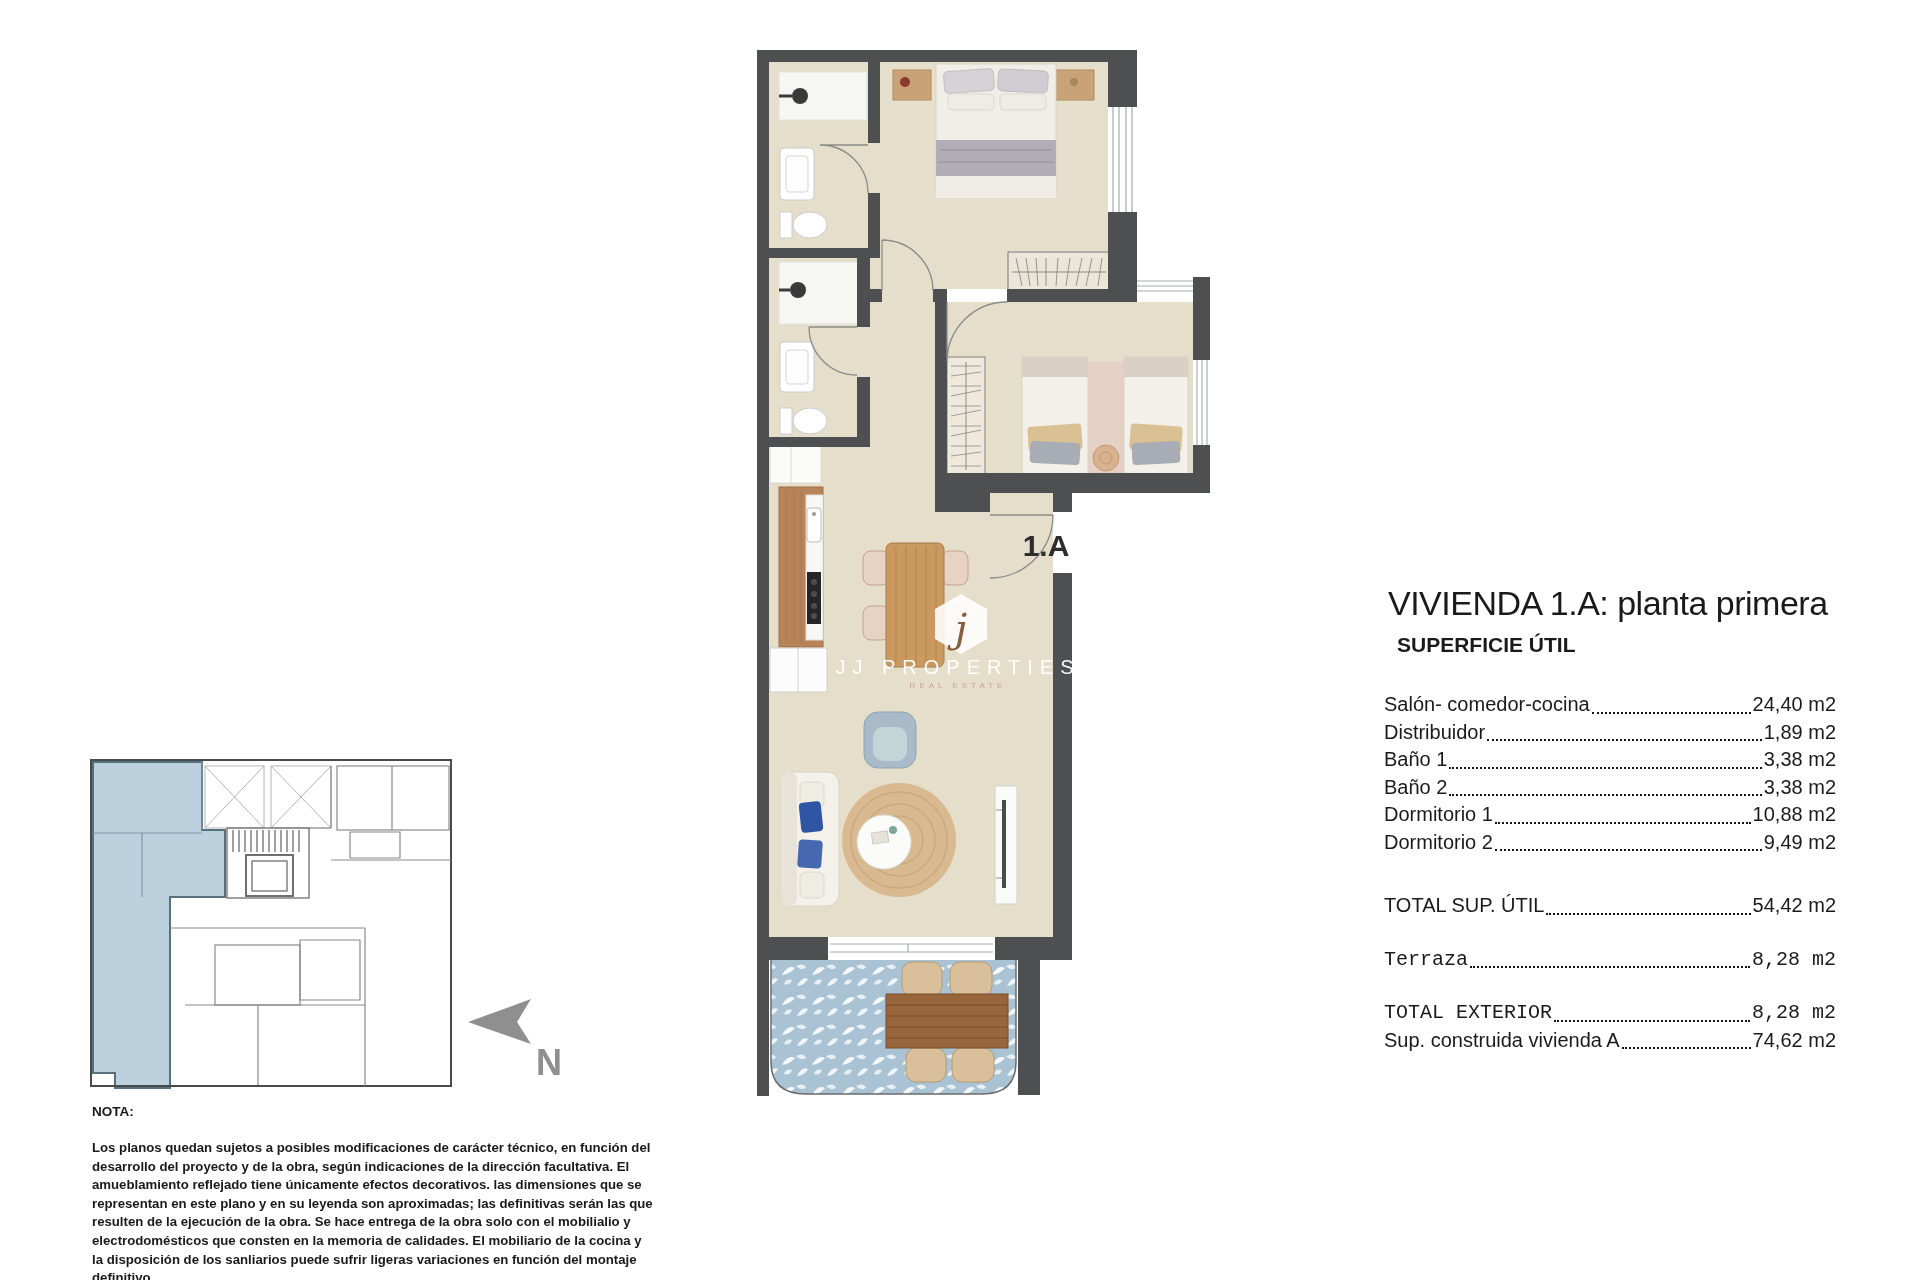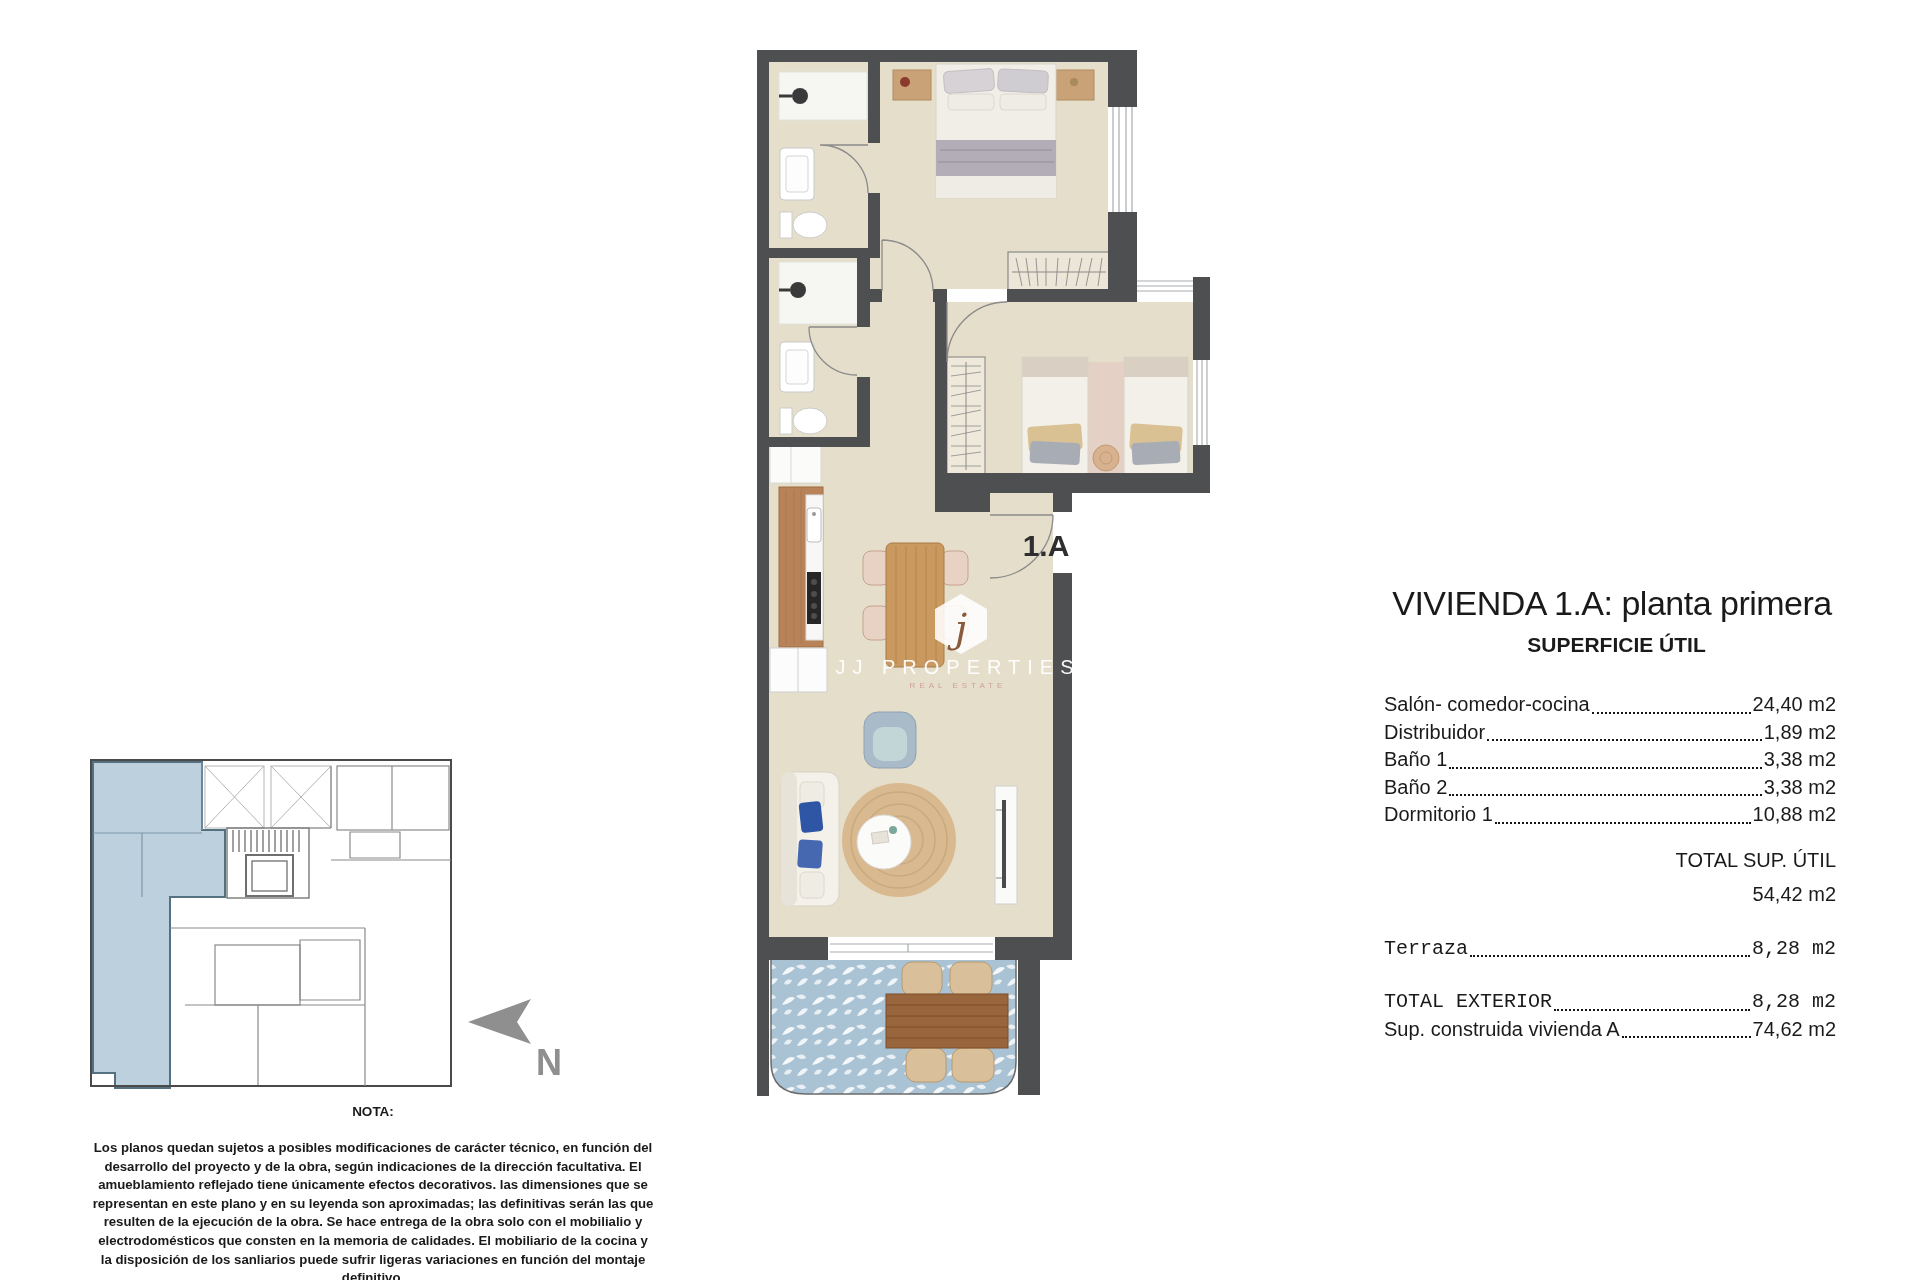--- a/index.html
+++ b/index.html
@@ -1,27 +1,27 @@
 <!DOCTYPE html>
 <html><head>
 <meta charset="utf-8">
 <style>
   html,body{margin:0;padding:0;background:#ffffff;}
   .canvas{position:relative;width:1884px;height:1280px;background:#ffffff;overflow:hidden;
-          font-family:"Liberation Sans",sans-serif;color:#1a1a1a;text-align:center;}
+          font-family:"Liberation Sans",sans-serif;color:#1a1a1a;}
   svg.mainplan{position:absolute;left:755px;top:40px;width:462px;height:1075px;}
   svg.keyplan{position:absolute;left:85px;top:748px;width:492px;height:362px;}
   .panel{position:absolute;left:1384px;top:584px;width:452px;}
   .panel h1{font-size:34px;font-weight:400;margin:0 0 10px 4px;letter-spacing:-.5px;}
   .panel h2{font-size:21px;font-weight:700;margin:0 0 34px 13px;}
   .panel h2.second{margin:44px 0 26px 0;}
   .row{display:flex;align-items:flex-end;font-size:20px;line-height:27.5px;}
   .row .leader{flex:1;border-bottom:2.2px dotted #141414;margin:0 2px 5px 2px;}
   .row .val{white-space:nowrap;}
-  .row.total{margin-top:18px;flex-direction:column;}
+  .row.total{margin-top:36px;}
   .row.spaced{margin-top:26px;font-family:Liberation Mono, monospace;}
   .note{position:absolute;left:92px;top:1104px;width:562px;}
   .note h3{font-size:13.5px;font-weight:700;margin:0 0 20px 0;}
   .note p{font-size:13.2px;font-weight:700;line-height:18.6px;margin:0;}
 </style>
 </head>
 <body>
 
 <div class="canvas">
 
@@ -273,20 +273,25 @@
     <div class="row">
       <span>Baño 2</span>
       <span class="leader"></span>
       <span class="val">3,38 m2</span>
     </div>
     <div class="row">
       <span>Dormitorio 1</span>
       <span class="leader"></span>
       <span class="val">10,88 m2</span>
     </div>
+    <div class="row">
+      <span>Dormitorio 2</span>
+      <span class="leader"></span>
+      <span class="val">9,49 m2</span>
+    </div>
 
     <div class="row total">
       <span>TOTAL SUP. ÚTIL</span>
       <span class="leader"></span>
       <span class="val">54,42 m2</span>
     </div>
     <div class="row spaced">
       <span>Terraza</span>
       <span class="leader"></span>
       <span class="val">8,28 m2</span>

